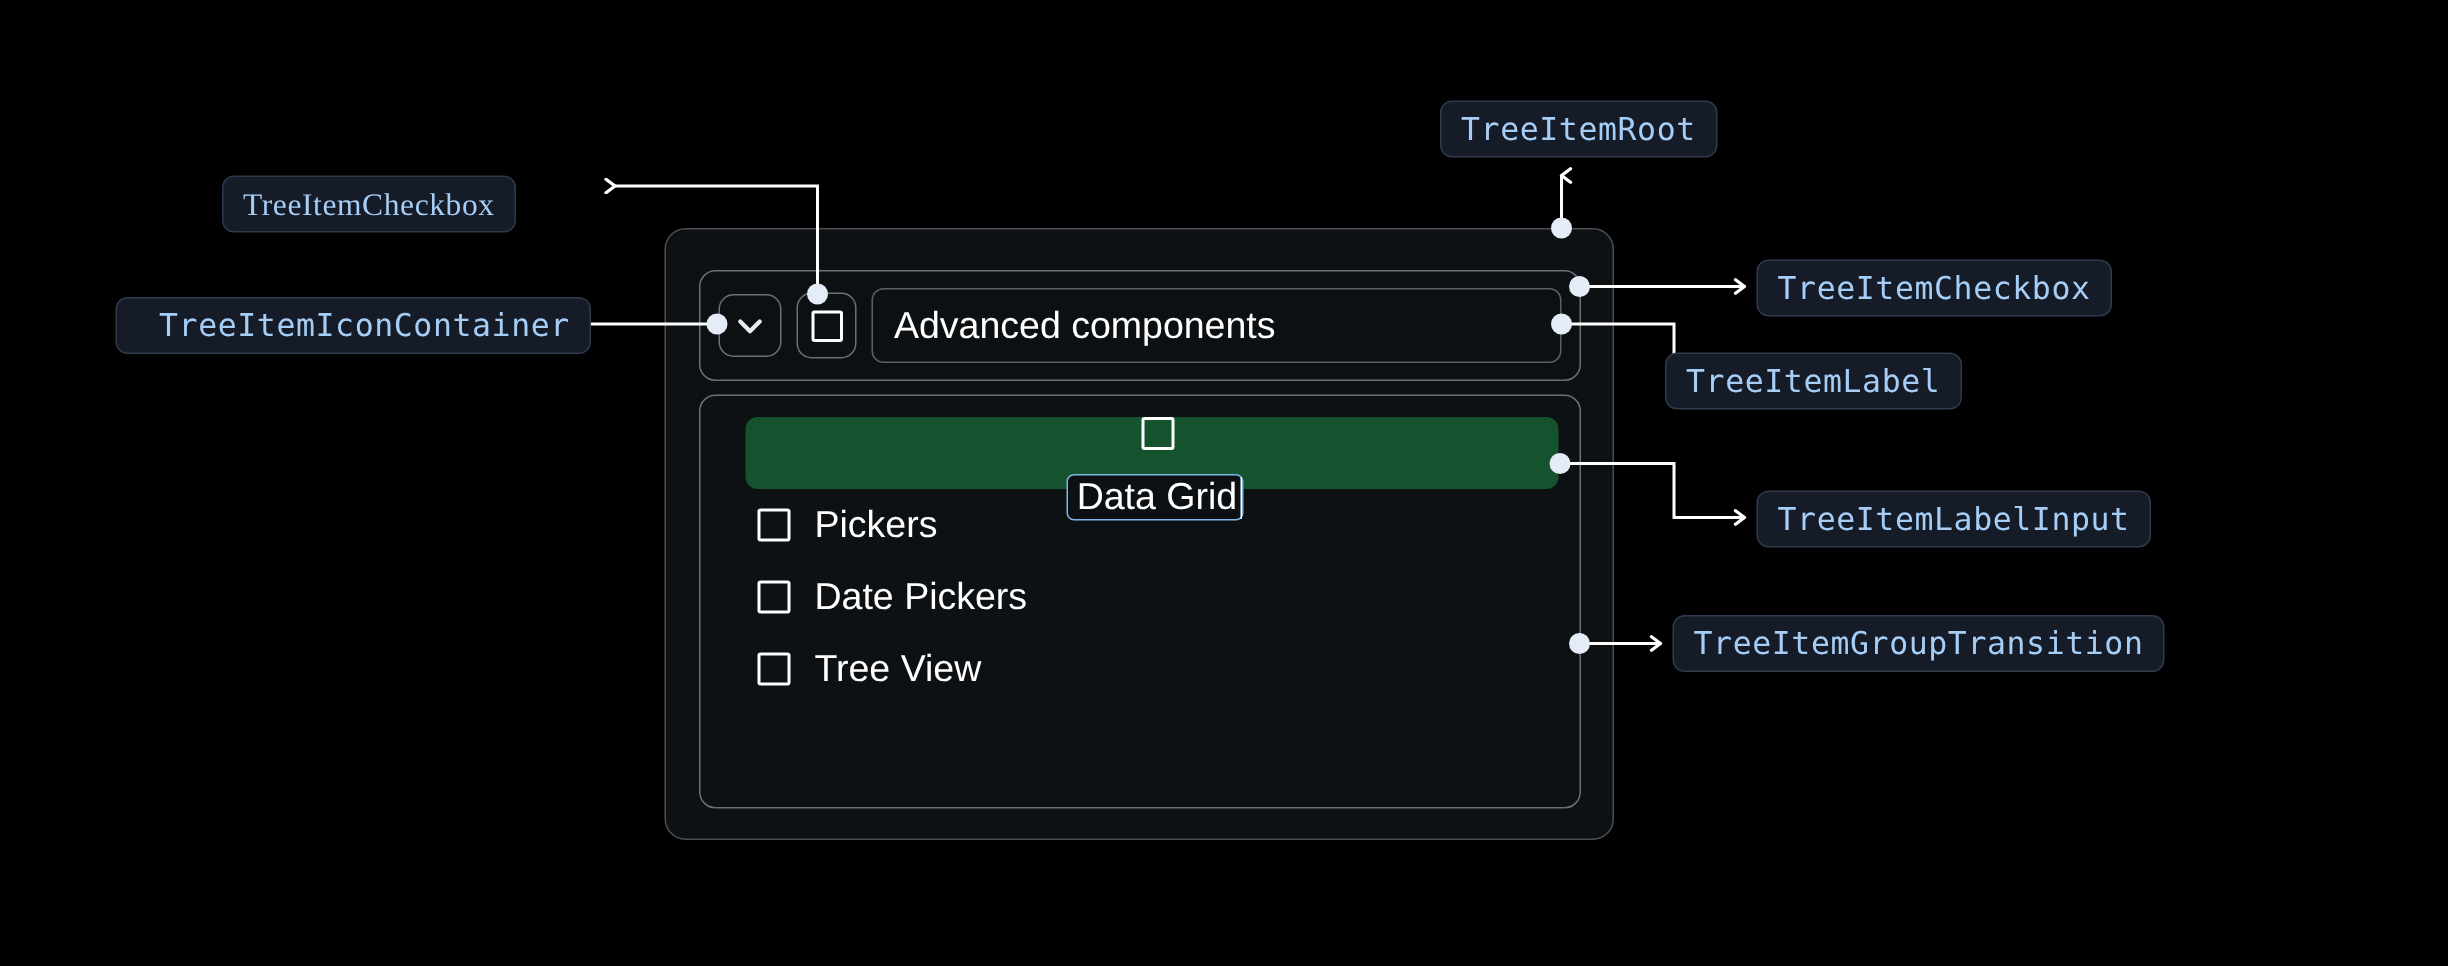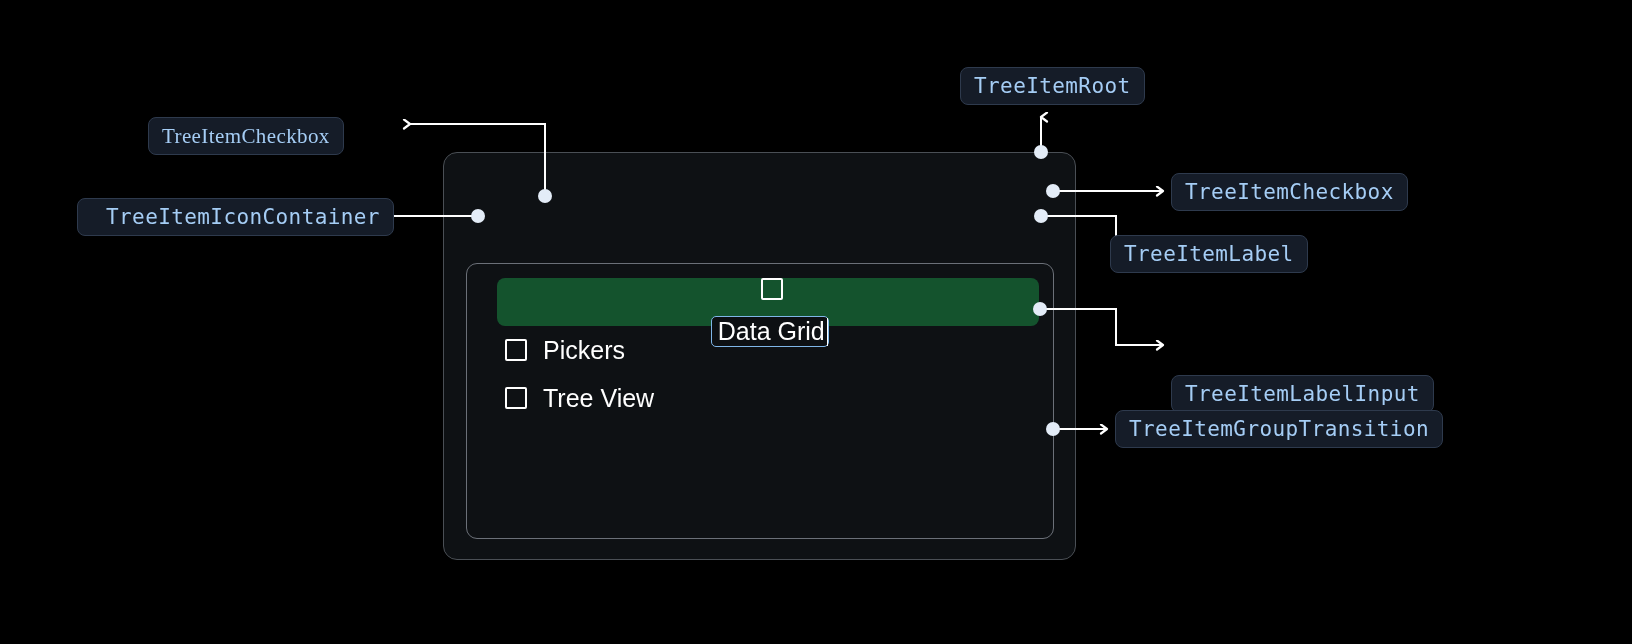--- a/index.html
+++ b/index.html
@@ -154,36 +154,58 @@
     margin-left: 2px;
   }
 </style>
 </head>
 <body>
 
 <div id="stage">
 
   <div id="tree-root">
 
+    <div id="tree-content">
+
+      <div id="icon-container">
+        <span>
+          <svg width="26" height="26" viewBox="0 0 24 24" fill="none" stroke="#e8eaed" stroke-width="2.6" stroke-linecap="round" stroke-linejoin="round">
+            <polyline points="6,9.5 12,15.5 18,9.5"></polyline>
+          </svg>
+        </span>
+      </div>
+
+      <div id="checkbox-wrap">
+        <span class="cb"></span>
+      </div>
+
+      <div id="tree-label">
+        <span>Advanced components</span>
+      </div>
+    </div>
 
     <div id="group-transition">
 
       <div class="tree-item selected">
         <span class="cb-small"></span>
         <div id="label-input">
           <span>Data Grid</span>
             <span class="caret"></span>
         </div>
       </div>
 
       <div class="tree-item">
         <span class="cb-small"></span>
         <span class="tree-item-label">Pickers</span>
       </div>
 
+      <div class="tree-item">
+        <span class="cb-small"></span>
+        <span class="tree-item-label">Date Pickers</span>
+      </div>
 
       <div class="tree-item">
         <span class="cb-small"></span>
         <span class="tree-item-label">Tree View</span>
       </div>
 
     </div>
   </div>
 
   <svg id="connectors" viewBox="0 0 1632 644" xmlns="http://www.w3.org/2000/svg">
@@ -240,21 +262,21 @@
   </div>
 
   <div class="chip" style="left:1171px; top:173px;">
     <span>TreeItemCheckbox</span>
   </div>
 
   <div class="chip" style="left:1110px; top:235px;">
     <span>TreeItemLabel</span>
   </div>
 
-  <div class="chip" style="left:1171px; top:327px;margin-top:48px;">
+  <div class="chip" style="left:1171px; top:327px;">
     <span>TreeItemLabelInput</span>
   </div>
 
   <div class="chip" style="left:1115px; top:410px;">
     <span>TreeItemGroupTransition</span>
   </div>
 
 </div>
 
 </body></html>

